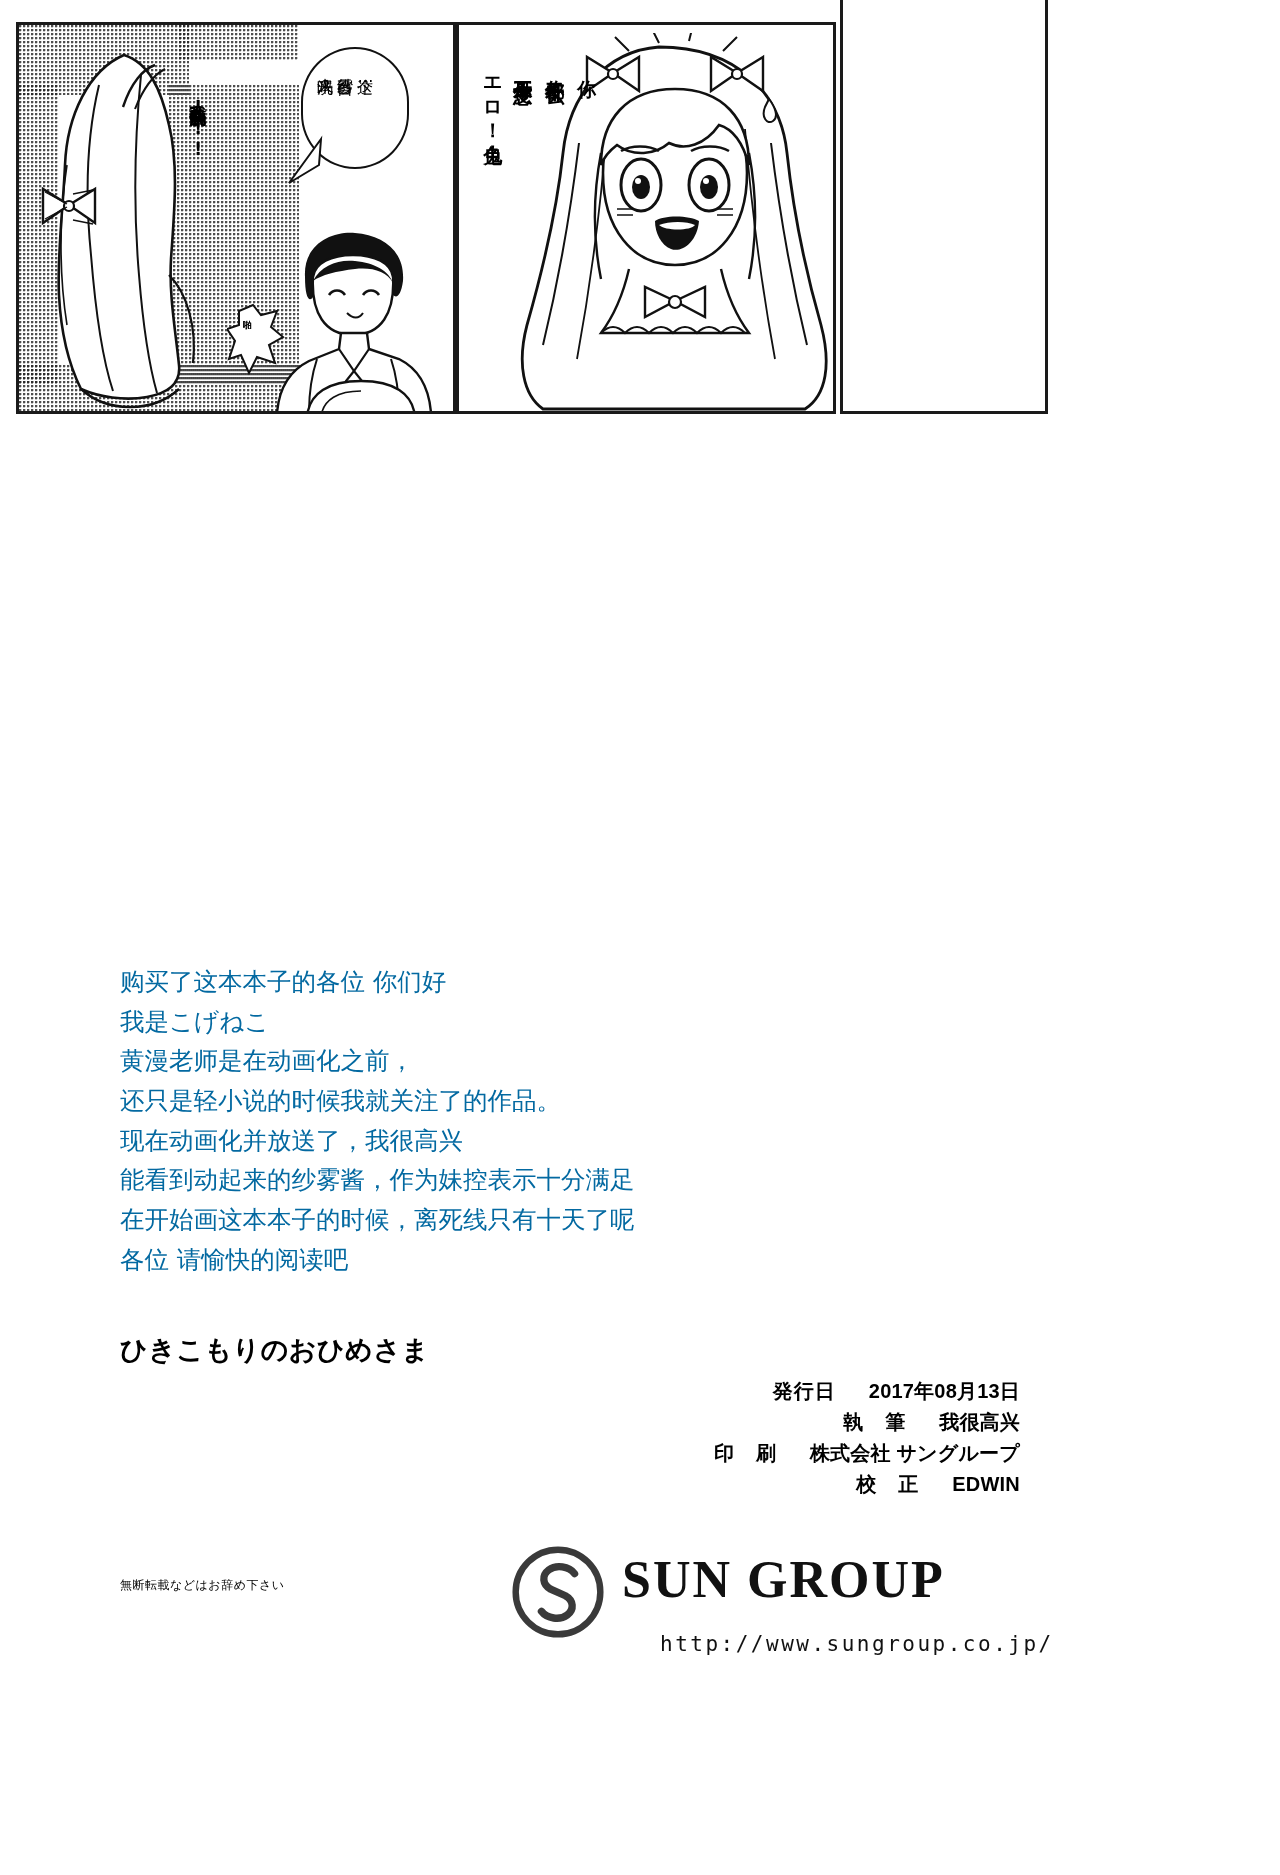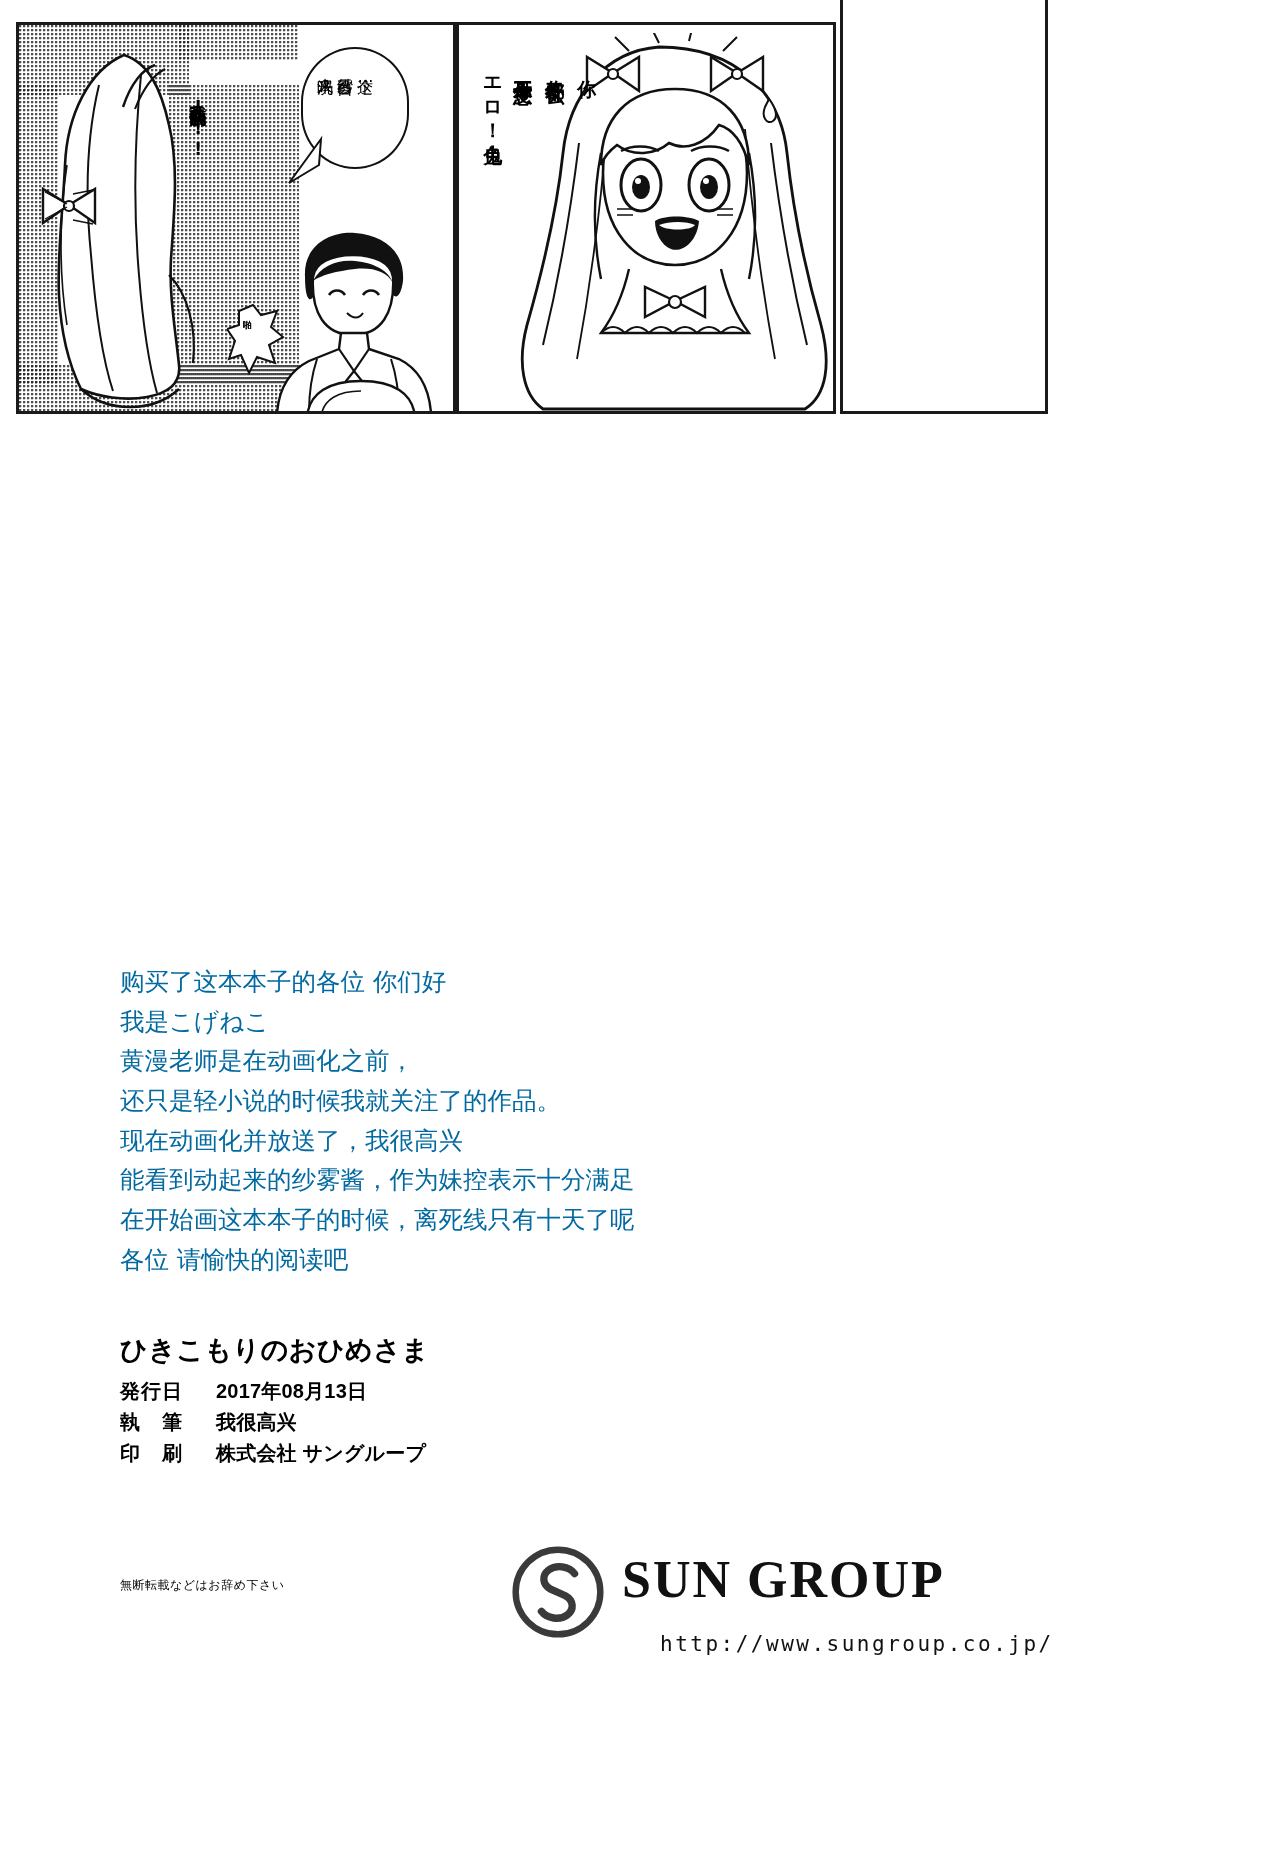--- a/index.html
+++ b/index.html
@@ -99,20 +99,21 @@
     letter-spacing: .5px;
     margin: 0 0 8px 0;
   }
   .colophon-row {
     display: flex;
     align-items: baseline;
     font-size: 20px;
     font-weight: bold;
     line-height: 1.5;
     margin-bottom: 1px;
+    justify-content: flex-end;
   }
   .colophon-label {
     width: 96px;
     flex: 0 0 96px;
     letter-spacing: 1px;
   }
   .colophon-value { letter-spacing: .2px; }
 
   #notice {
     position: absolute;
@@ -329,20 +330,24 @@
     <span class="colophon-value">2017年08月13日</span>
   </div>
   <div class="colophon-row">
     <span class="colophon-label">執　筆</span>
     <span class="colophon-value">我很高兴</span>
   </div>
   <div class="colophon-row">
     <span class="colophon-label">印　刷</span>
     <span class="colophon-value">株式会社 サングループ</span>
   </div>
+  <div class="colophon-row">
+    <span class="colophon-label">校　正</span>
+    <span class="colophon-value">EDWIN</span>
+  </div>
 </div>
 
 <div id="notice">無断転載などはお辞め下さい</div>
 
 <div id="sungroup">
   <svg id="sungroup-mark" viewBox="0 0 100 100">
     <circle cx="50" cy="50" r="46" fill="none" stroke="#3a3a3a" stroke-width="7"></circle>
     <path d="M68 30 C62 22 48 20 40 26 C32 32 33 42 42 47 L58 54 C67 59 68 69 60 75 C52 81 38 79 32 71" fill="none" stroke="#3a3a3a" stroke-width="8" stroke-linecap="round"></path>
   </svg>
   <div id="sungroup-name">SUN GROUP</div>

